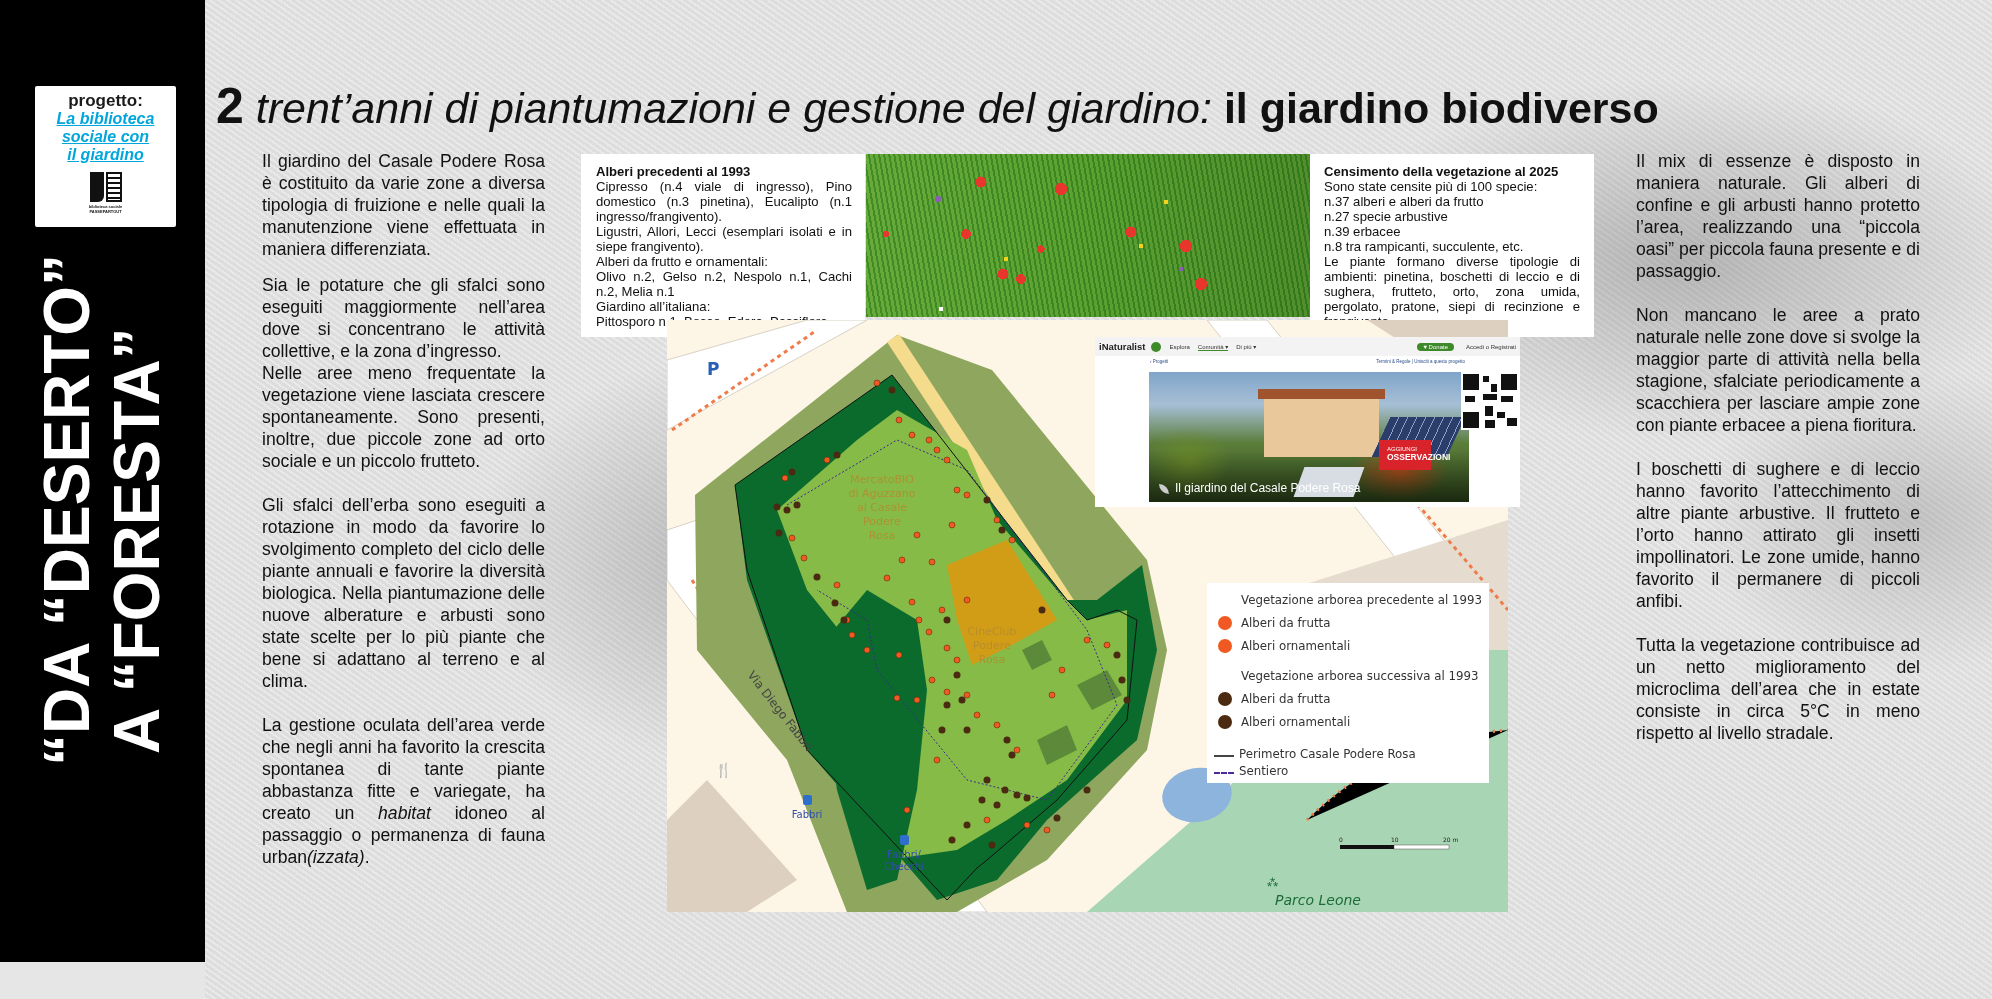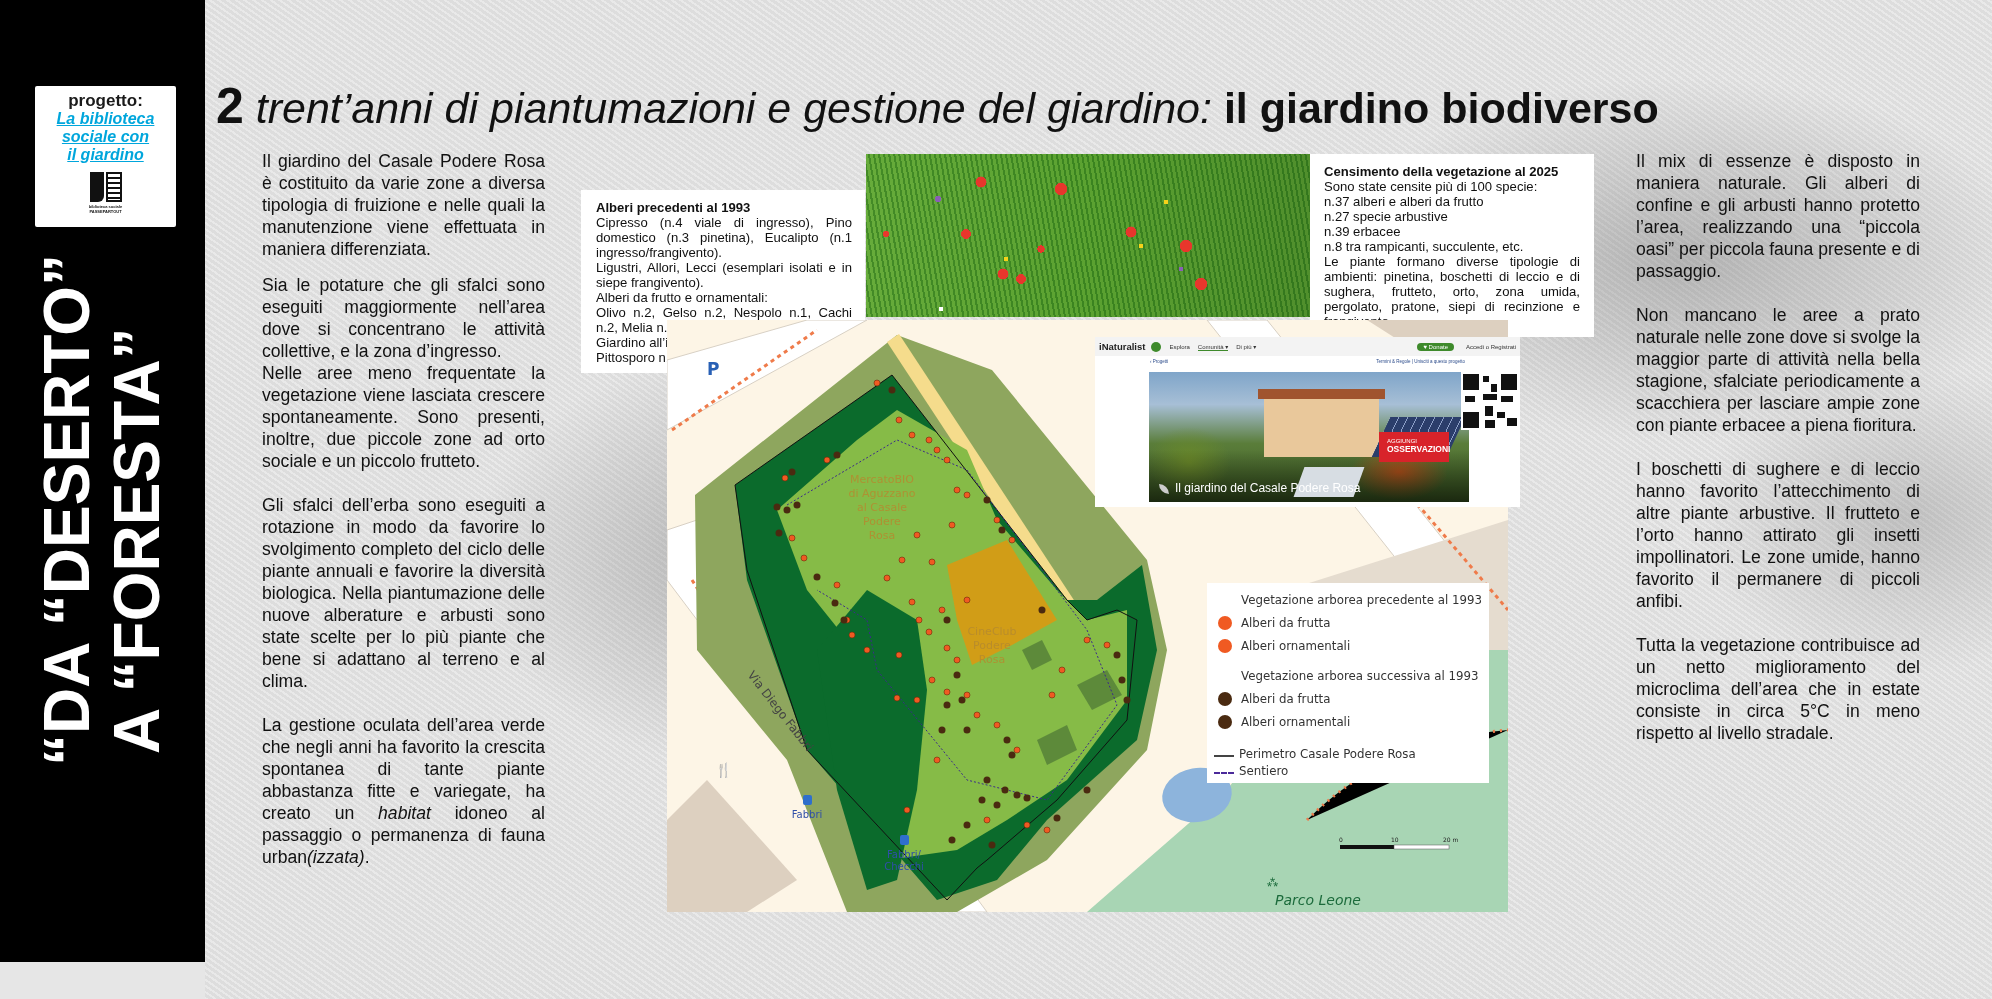--- a/index.html
+++ b/index.html
@@ -57,21 +57,21 @@
   .title .bold { font-weight:bold; }
 
   
   .col { position:absolute; font-size:17.6px; line-height:22px; text-align:justify; color:#111; }
   .col p { margin:0 0 22px 0; }
   .col-left { left:262px; top:150px; width:283px; }
   .col-right { left:1636px; top:150px; width:284px; }
 
   
   .box { position:absolute; background:#fff; font-size:13.1px; line-height:15px; padding:0; }
-  .box-left { left:581px; top:154px; width:284px; height:183px;margin-top:36px; }
+  .box-left { left:581px; top:154px; width:284px; height:183px; }
   .box-left .inner { padding:10px 13px 0 15px; text-align:justify; }
   .box-right { left:1310px; top:154px; width:284px; height:183px; }
   .box-right .inner { padding:10px 14px 0 14px; text-align:justify; }
   .box .head { font-weight:bold; }
 
   .meadow {
     position:absolute; left:866px; top:154px; width:444px; height:163px; overflow:hidden;
     background:
       radial-gradient(circle 9px at 115px 28px, #e8362c 60%, transparent 62%),
       radial-gradient(circle 10px at 195px 35px, #e8362c 60%, transparent 62%),
@@ -116,21 +116,21 @@
     background:
       linear-gradient(180deg, rgba(0,0,0,0) 60%, rgba(0,0,0,0.55) 100%),
       radial-gradient(ellipse 60px 50px at 40px 90px, #6b8a2a, transparent 70%),
       radial-gradient(ellipse 70px 40px at 250px 100px, #b8541c, transparent 70%),
       linear-gradient(180deg, #7fa5c9 0%, #a7bfd6 25%, #5a7d3a 55%, #3c5a22 100%);
   }
   .inat-house { position:absolute; left:115px; top:25px; width:115px; height:60px; background:#e9c89b; }
   .inat-house:before { content:""; position:absolute; left:-6px; top:-8px; width:127px; height:10px; background:#a0542e; }
   .inat-solar { position:absolute; left:232px; top:45px; width:75px; height:40px; background:repeating-linear-gradient(90deg,#2b3e6b 0 8px,#8da0c8 8px 9px); transform:skewX(-25deg); }
   .inat-heater { position:absolute; left:150px; top:95px; width:60px; height:30px; background:#d7dde3; transform:skewX(-20deg); }
-  .inat-badge { position:absolute; left:230px; top:60px; width:70px; height:30px; background:#d8232a; color:#fff; font-size:6px; line-height:8px; padding:5px 0 10px 8px; box-sizing:border-box; }
+  .inat-badge { position:absolute; left:230px; top:68px; width:52px; height:30px; background:#d8232a; color:#fff; font-size:6px; line-height:8px; padding:5px 0 10px 8px; box-sizing:border-box; }
   .inat-badge b { display:block; font-size:8.5px; }
   .inat-htitle { position:absolute; left:10px; bottom:7px; color:#fff; font-size:12px; white-space:nowrap; }
   .inat-leaf { display:inline-block; width:10px; height:10px; background:#ccc; border-radius:0 10px 0 10px; margin-right:6px; vertical-align:middle; }
   .qr { position:absolute; left:366px; top:35px; width:58px; height:58px; background:#fff; }
   .qr .cell { position:absolute; background:#111; }
 
   
   .legend {
     position:absolute; left:1207px; top:583px; width:282px; height:200px; background:#fff;
     font-family:"DejaVu Sans", sans-serif; font-size:11.8px; color:#333;

